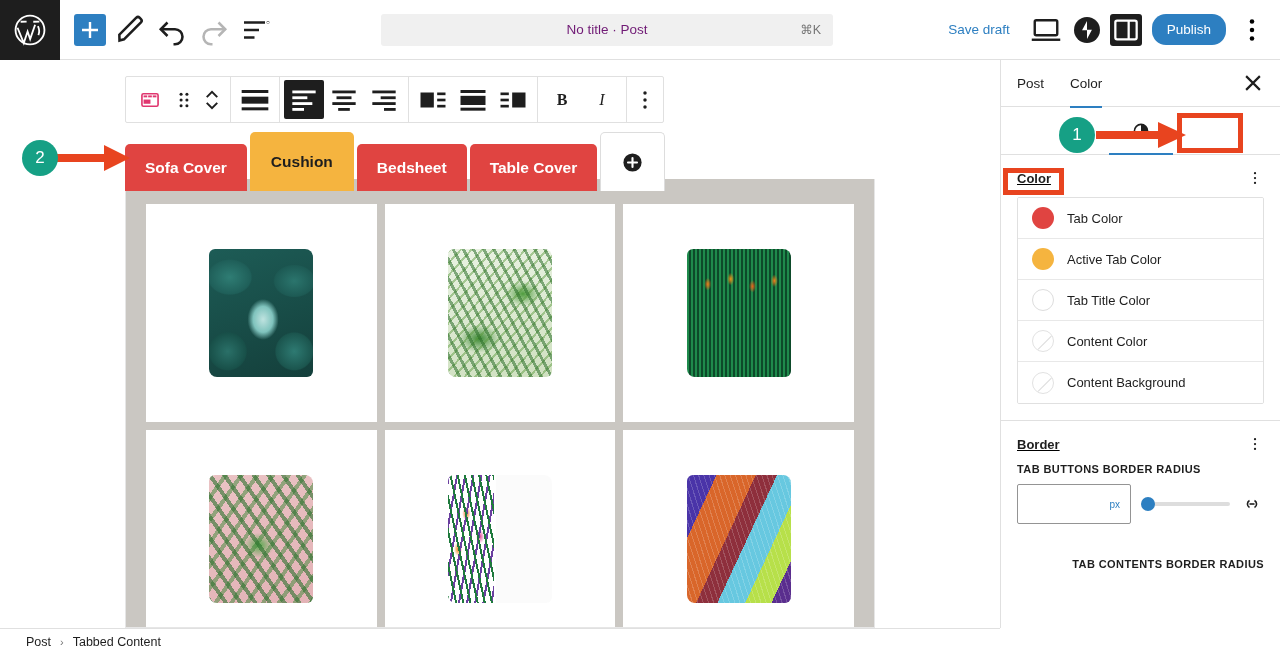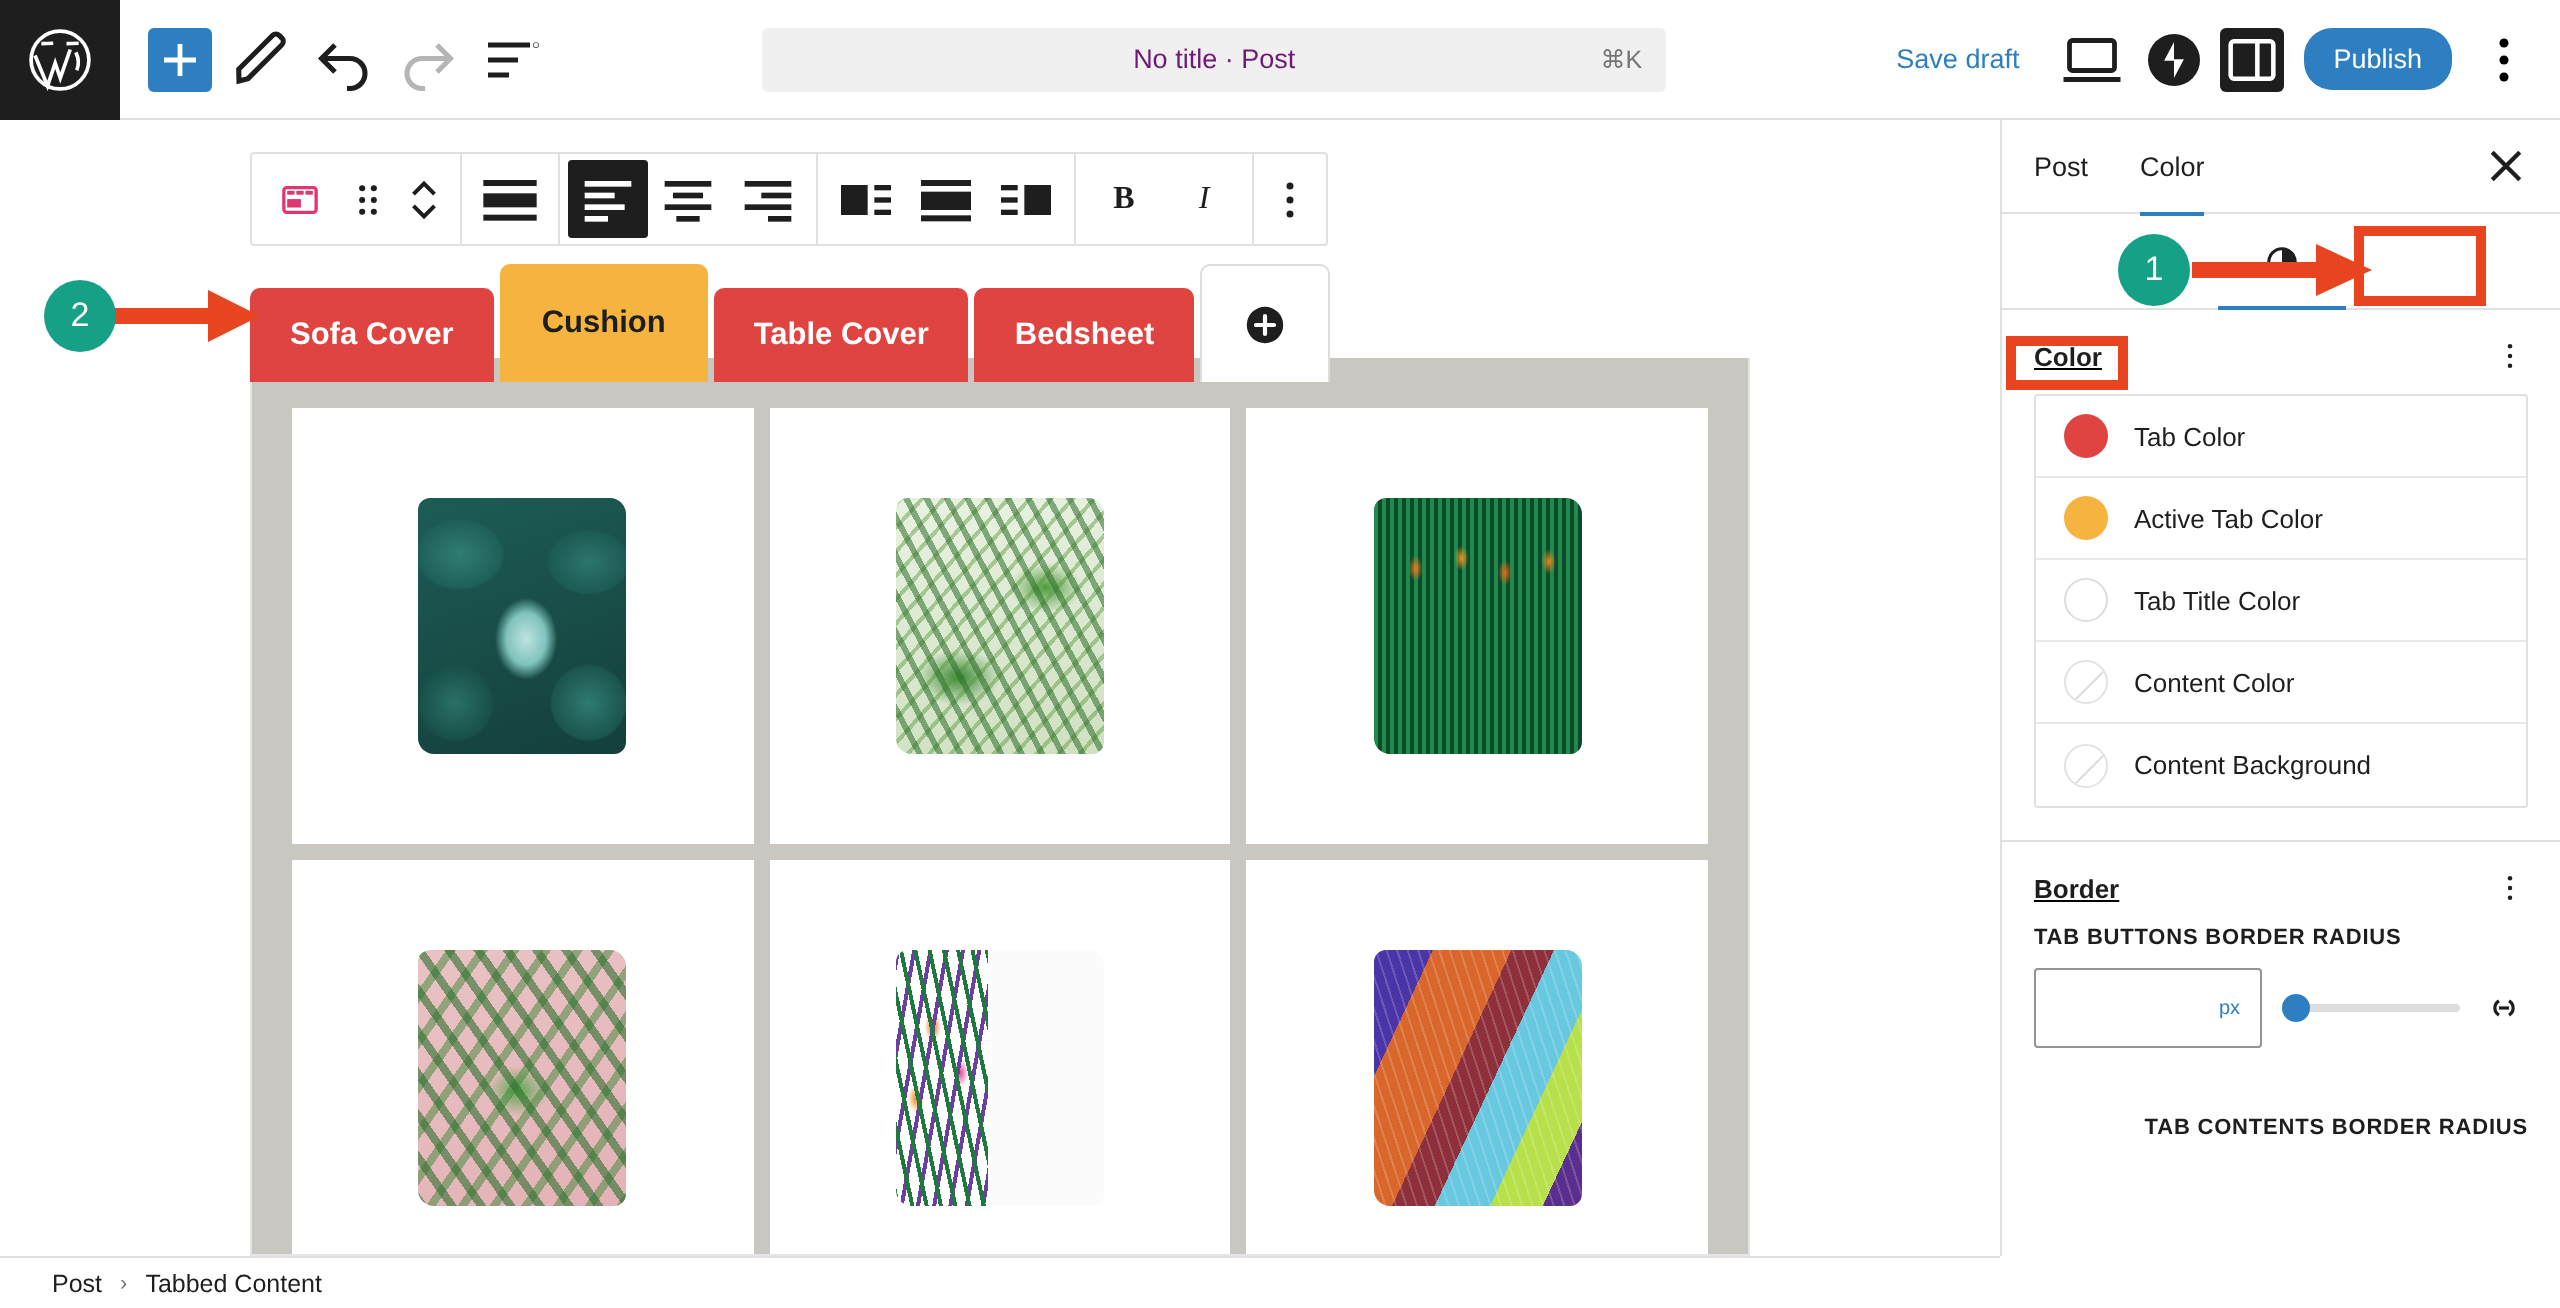--- a/index.html
+++ b/index.html
@@ -446,24 +446,24 @@
     </div>
 
     <div class="tabs-row">
       <div class="tab" style="background:#e04441;color:#ffffff;">
         <span>Sofa Cover</span>
       </div>
       <div class="tab" style="background:#f5b43f;color:#1e1e1e;height:59px;">
         <span>Cushion</span>
       </div>
       <div class="tab" style="background:#e04441;color:#ffffff;">
+        <span>Bedsheet</span>
+      </div>
+      <div class="tab" style="background:#e04441;color:#ffffff;">
         <span>Table Cover</span>
-      </div>
-      <div class="tab" style="background:#e04441;color:#ffffff;">
-        <span>Bedsheet</span>
       </div>
       <div class="tab-add">
         <svg viewBox="0 0 24 24" width="23" height="23">
           <circle cx="12" cy="12" r="9.5" fill="#1e1e1e"></circle>
           <path d="M12 7.3v9.4M7.3 12h9.4" stroke="#fff" stroke-width="2.2" stroke-linecap="round"></path>
         </svg>
       </div>
     </div>
 
     <div class="tab-content">

